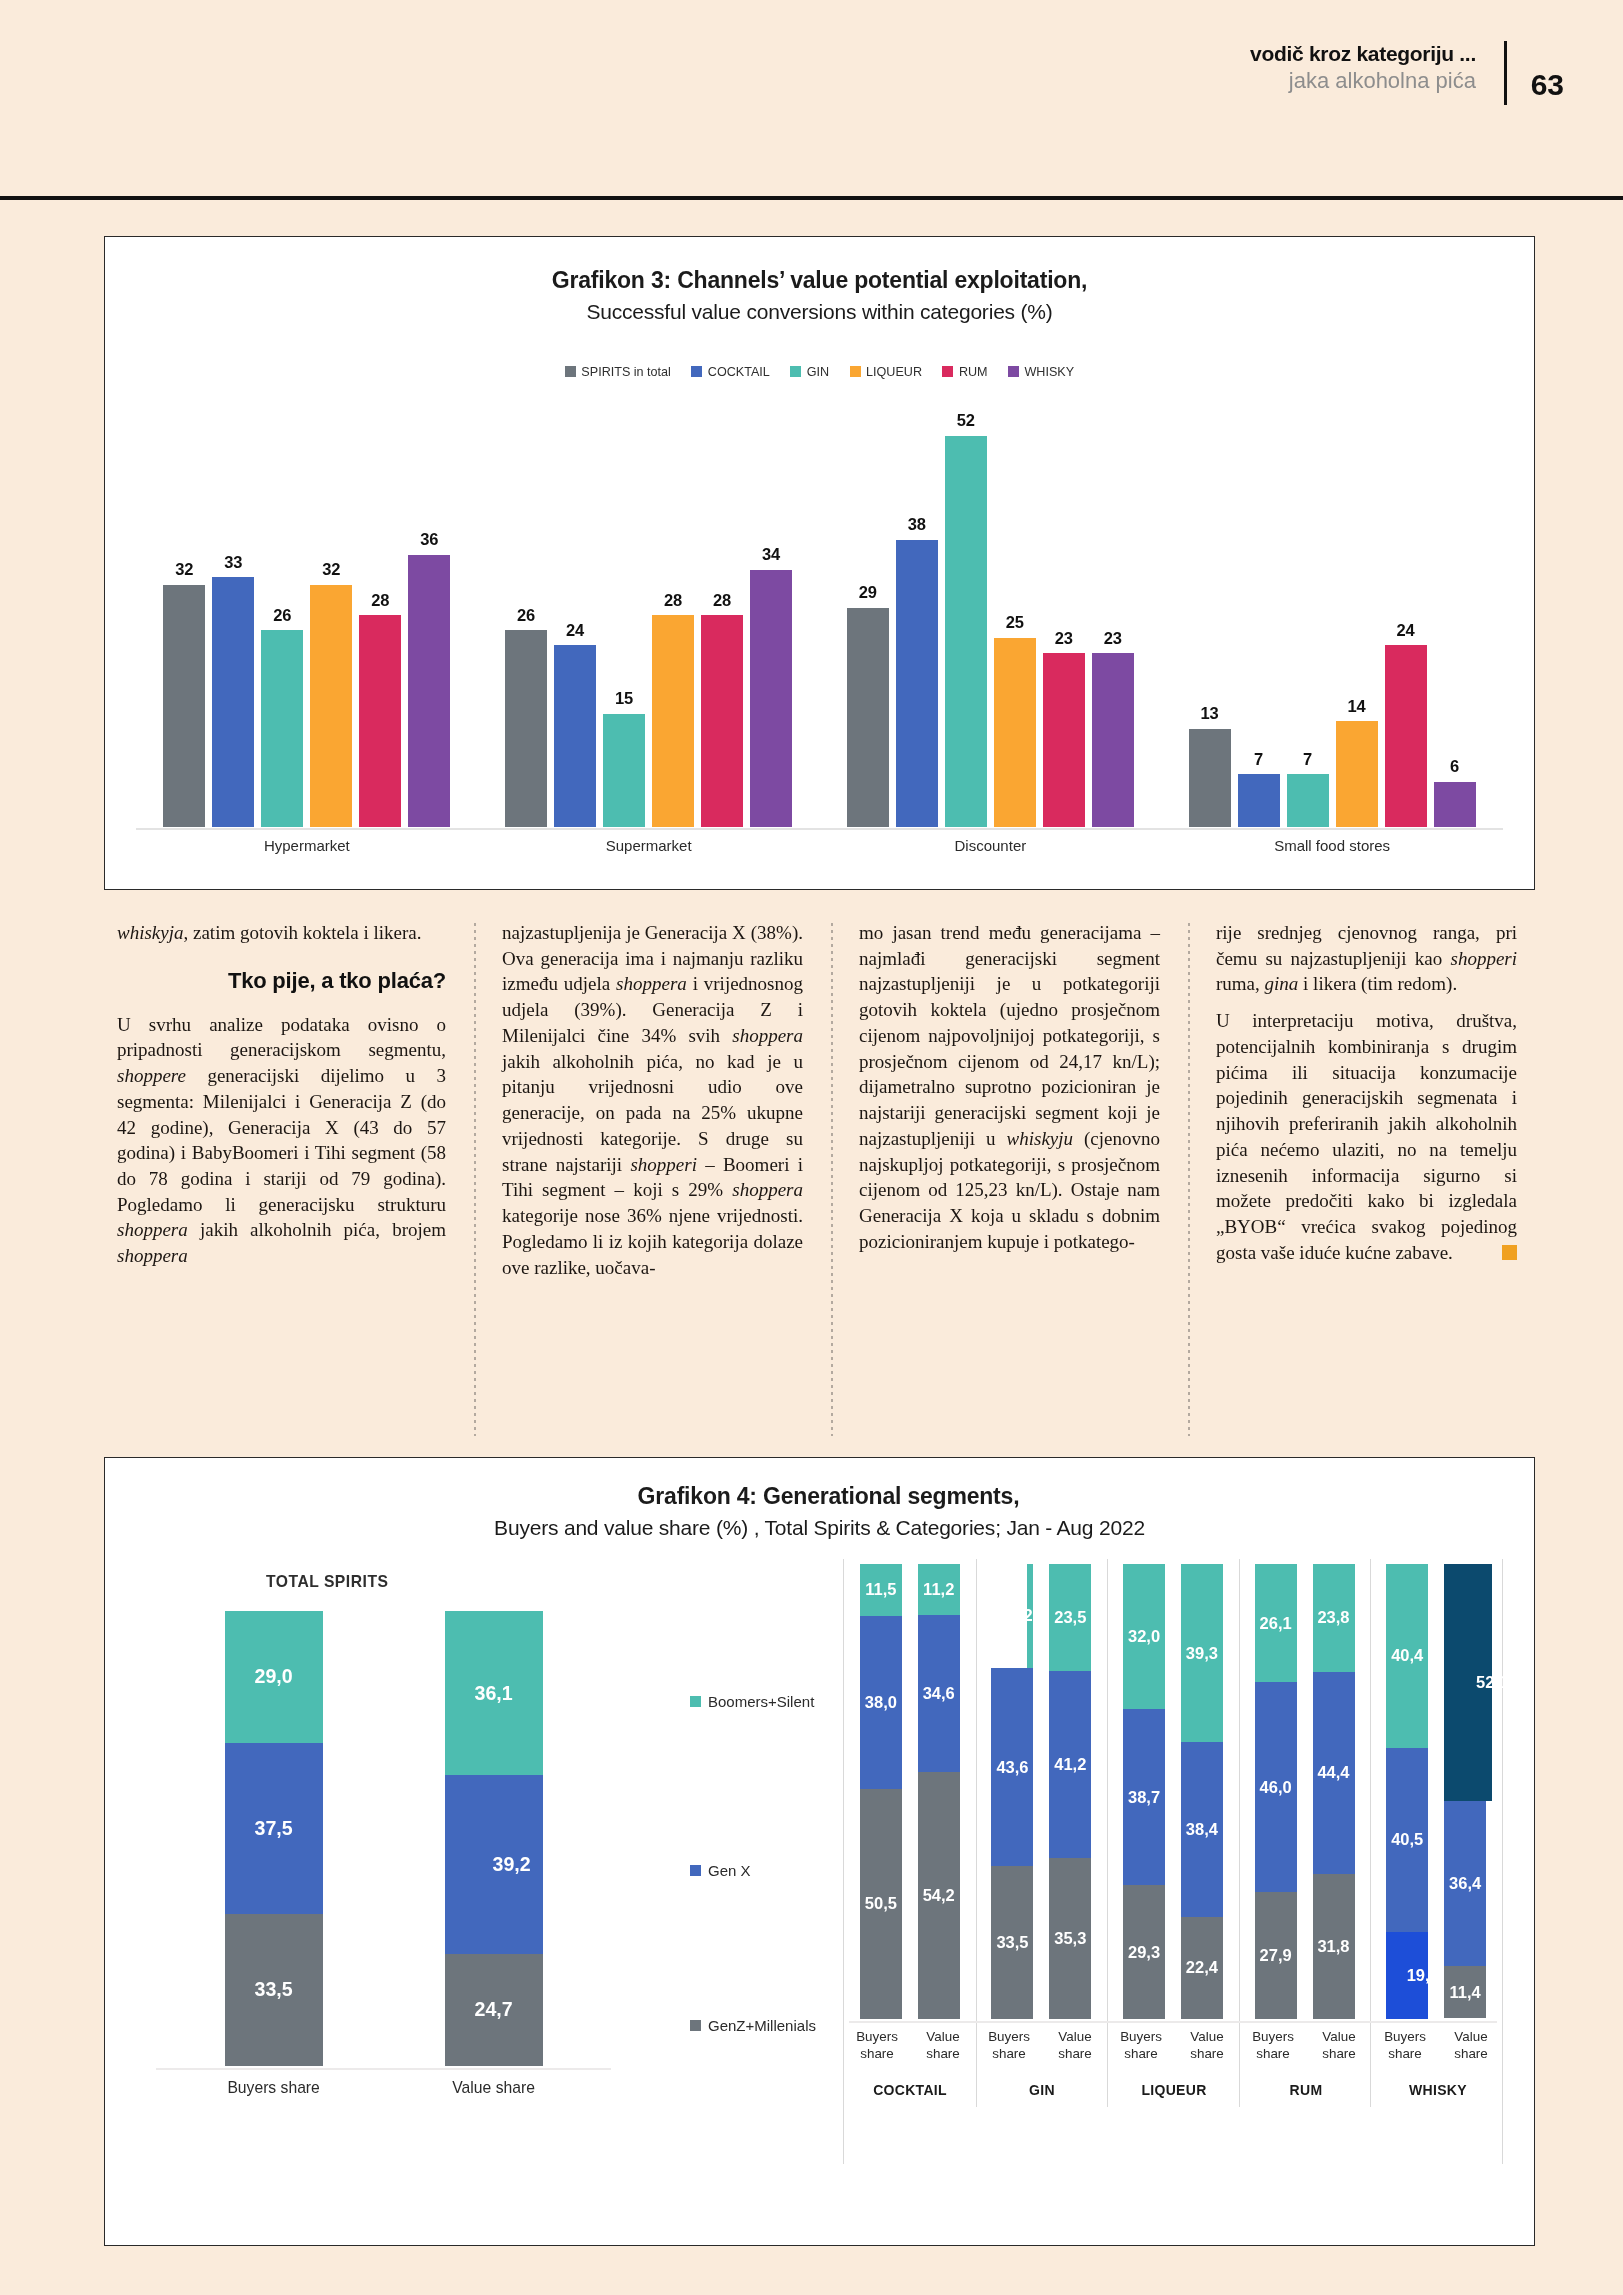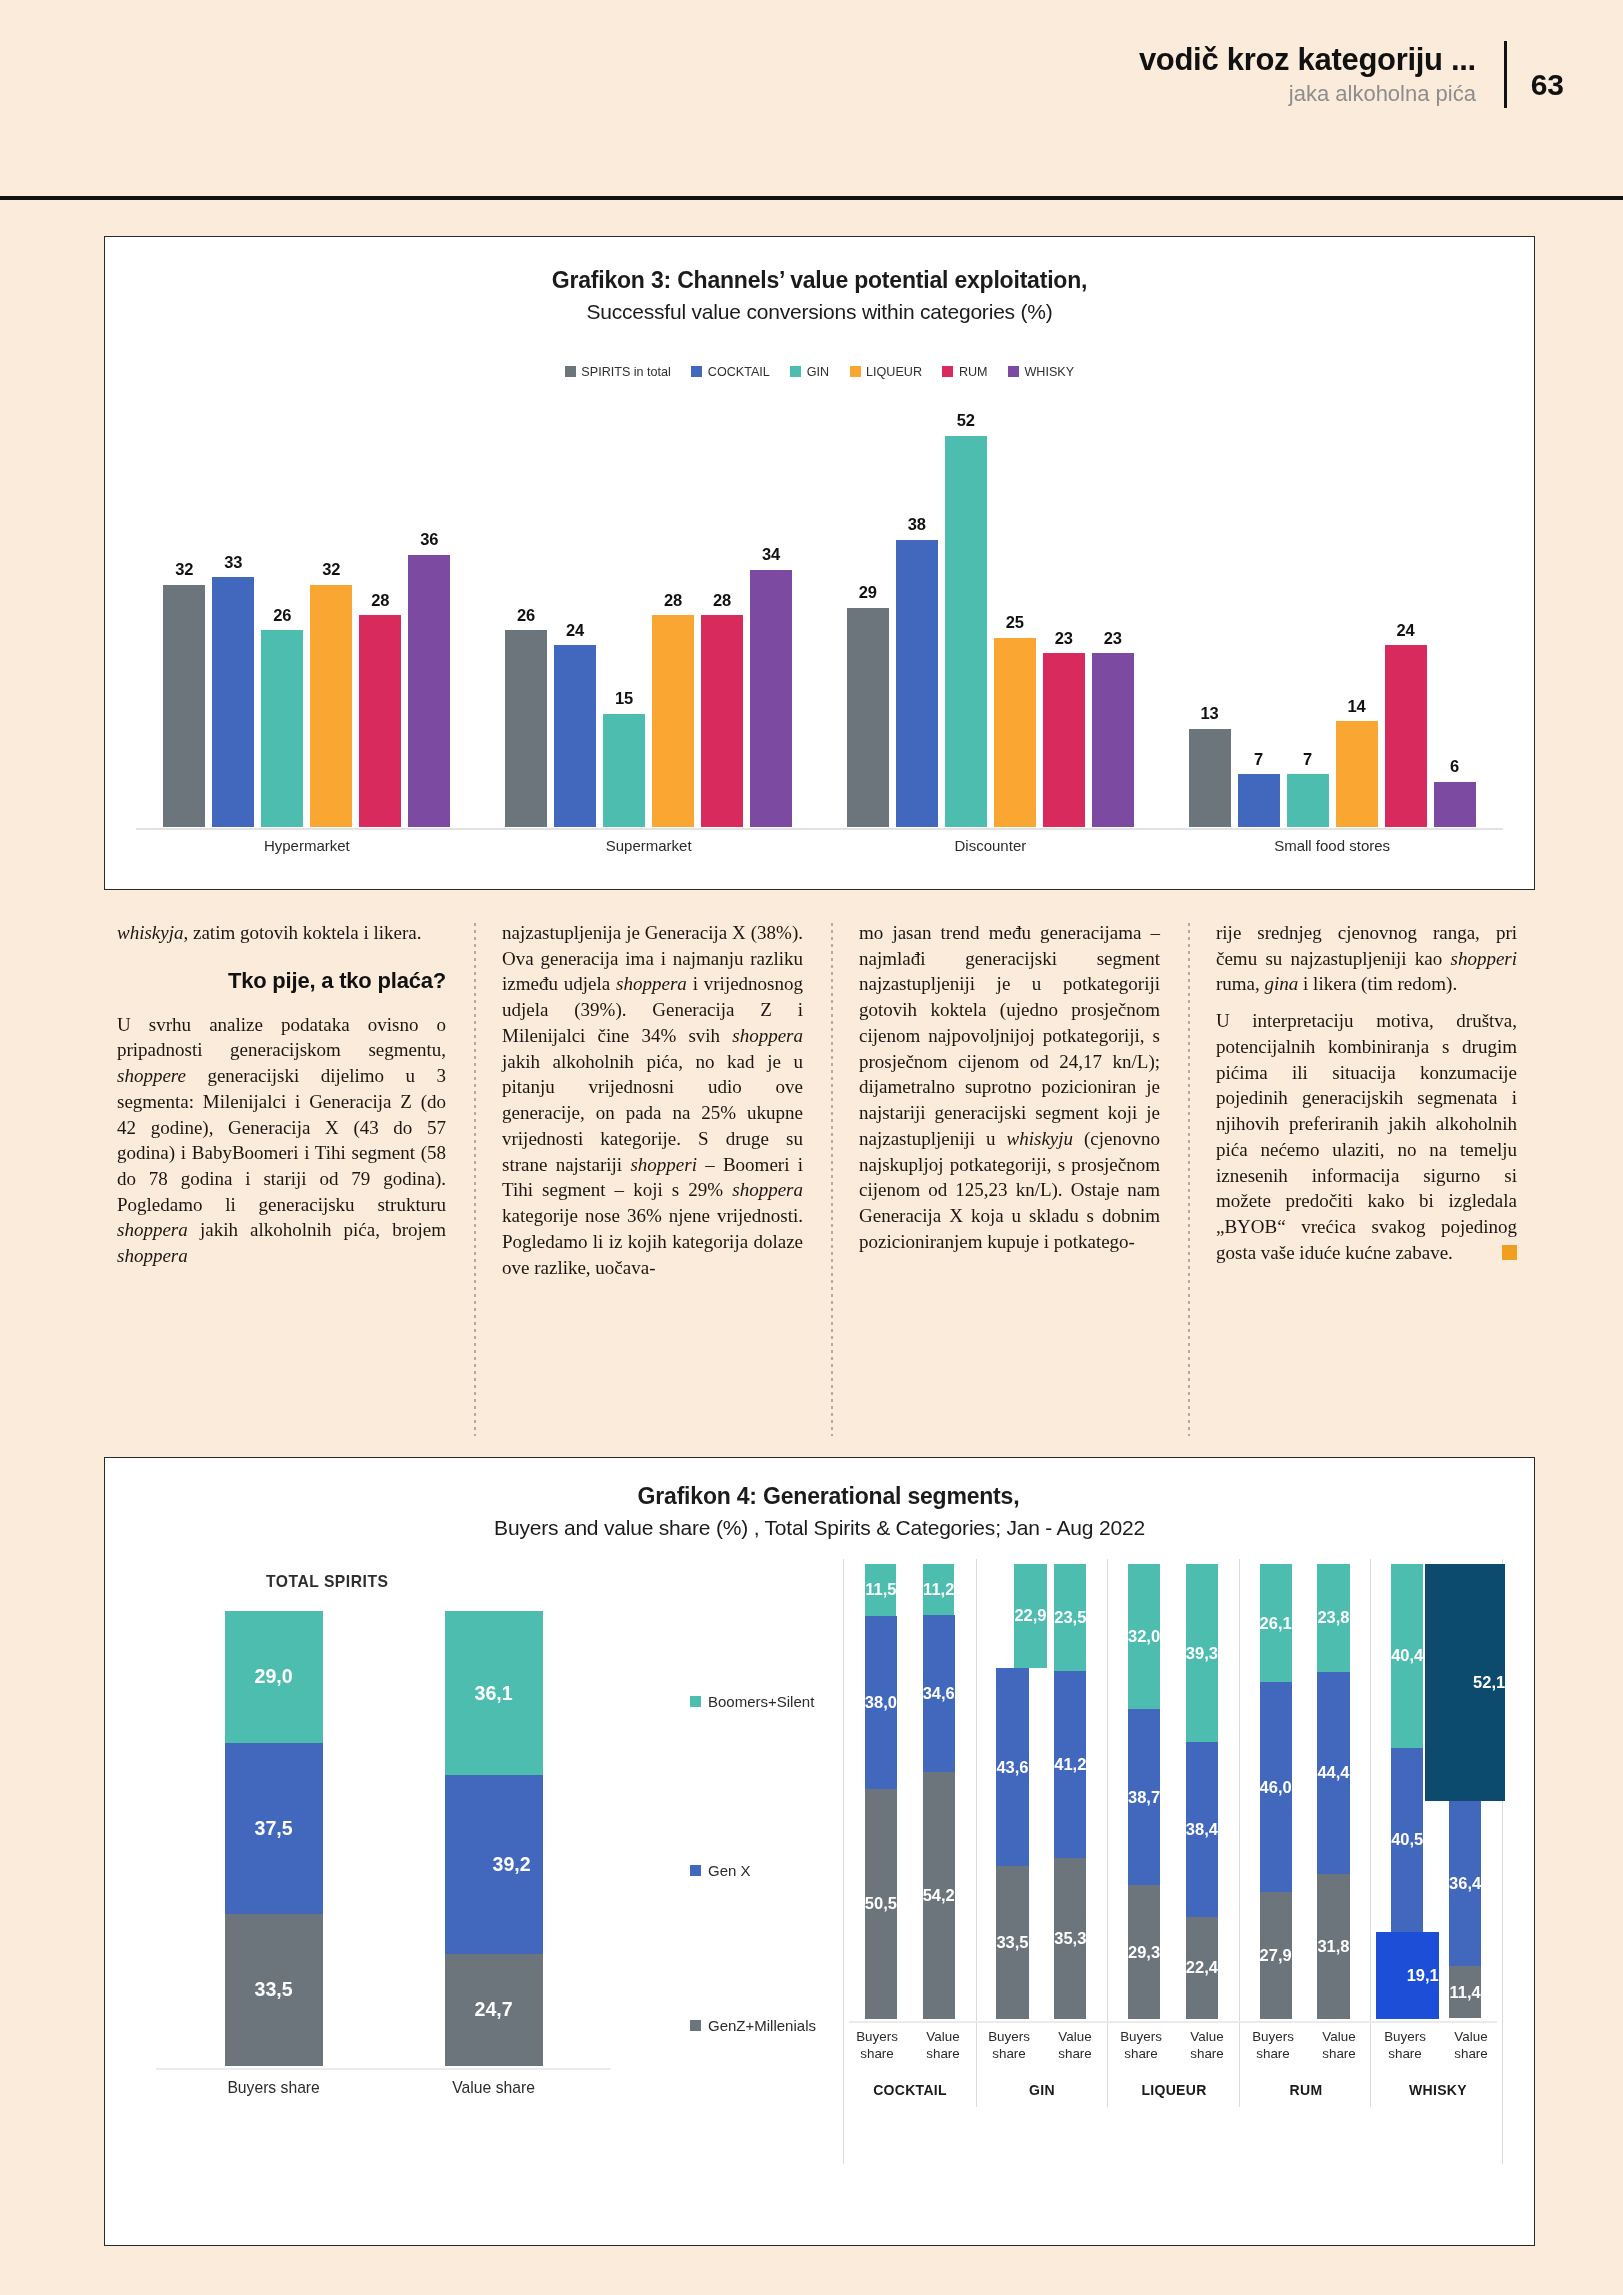--- a/index.html
+++ b/index.html
@@ -14,21 +14,21 @@
   .page-header {
     position: absolute; top: 0; left: 0; width: 1623px; height: 198px;
     background: #faebdb;
   }
   .hdr-inner {
     position: absolute; right: 59px; top: 41px;
     display: flex; align-items: flex-start;
   }
   .hdr-texts { text-align: right; padding-right: 28px; }
   .hdr-title {
-    font-size: 31px; font-weight: bold; color: #111; letter-spacing: -0.3px;
+    font-size: 21px; font-weight: bold; color: #111; letter-spacing: -0.3px;
     line-height: 1.25; white-space: nowrap;
   }
   .hdr-sub {
     font-size: 22px; color: #8d8d8d; line-height: 1.3; white-space: nowrap;
   }
   .hdr-rule {
     width: 3.1px; background: #111; align-self: stretch; margin-right: 23.6px;
     min-height: 64px;
   }
   .hdr-pageno {
@@ -154,21 +154,21 @@
     position: absolute; left: 0; top: 4.7px; right: 0; height: 455px;
     display: flex;
   }
   .c4-rgroup {
     flex: 1; display: flex; justify-content: space-evenly; align-items: flex-end; height: 100%;
     position: relative;
   }
   .c4-rgroup + .c4-rgroup::before {
     content: ""; position: absolute; left: 0; top: -4.7px; bottom: -88px; width: 0.8px; background: #d9d9d9;
   }
-  .c4-rstack { width: 42px; height: 100%; display: flex; flex-direction: column; align-items: center; }
+  .c4-rstack { width: 42px; height: 100%; display: flex; flex-direction: column; }
   .c4-rstack .c4-seg span { font-size: 16.5px; }
   .c4-right-axis {
     position: absolute; left: 4.7px; right: 4.7px; top: 462px; height: 1.6px; background: #eceaea;
   }
   .c4-right-labels {
     position: absolute; left: 0; right: 0; top: 470px; display: flex;
   }
   .c4-rlabgroup { flex: 1; }
   .c4-rlabrow { display: flex; justify-content: space-evenly; }
   .c4-rlab { width: 66px; text-align: center; font-size: 13.4px; color: #2b2b2b; line-height: 1.25; }

